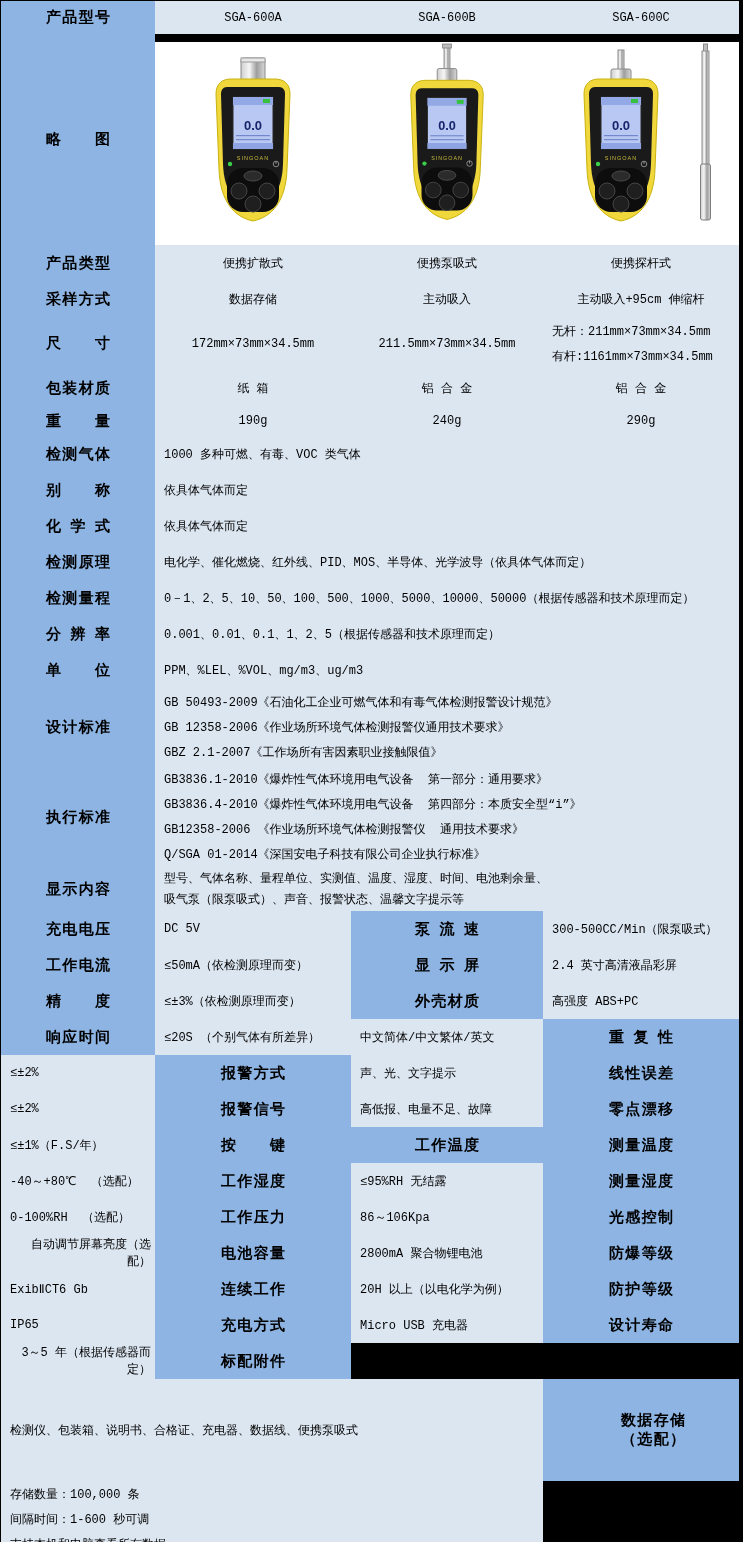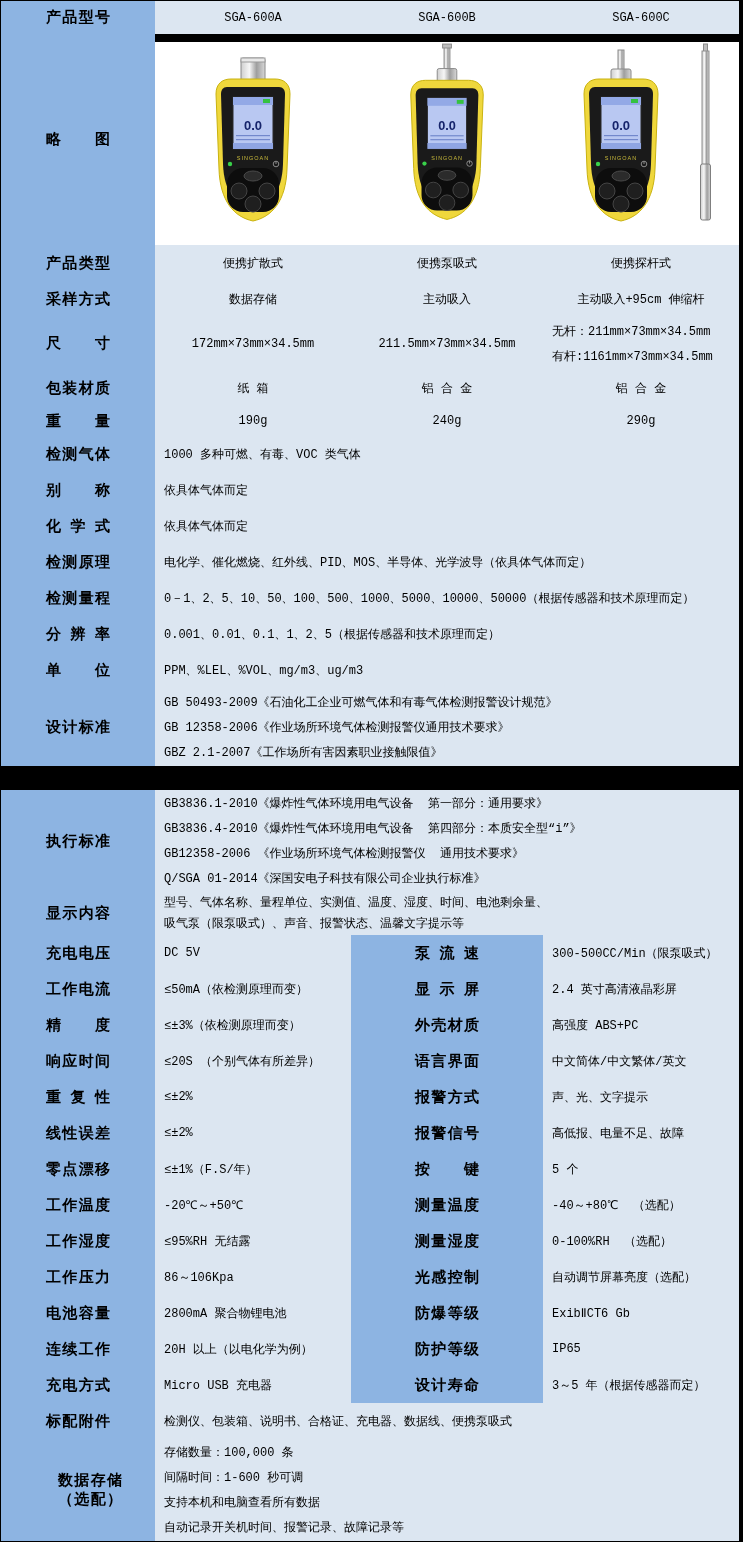--- a/index.html
+++ b/index.html
@@ -26,21 +26,21 @@
   .img{background:#fff; justify-content:center; align-items:center; padding:0;margin-top:8px;}
   .line{line-height:25px;}
   .line2{line-height:21px;}
   
   .hModel{min-height:33px;}
   .hSketch{min-height:203px;}
   .hStd{min-height:36px;}
   .hWt{min-height:30px;}
   .hSize{min-height:53px;}
   .h3l{min-height:78px;}
-  .h4l{min-height:102px;margin-top:24px;}
+  .h4l{min-height:102px;}
   .h2l{min-height:43px;}
   .hStore{min-height:102px;}
   svg{display:block;}
 </style>
 </head>
 <body>
 
 <div class="tbl">
 
   <div class="c lab hModel">
@@ -309,23 +309,20 @@
   <div class="c val lft hStd">≤±3%（依检测原理而变）</div>
   <div class="c lab hStd">
       <span class="dist">外壳材质</span>
     </div>
   <div class="c val lft hStd">高强度 ABS+PC</div>
 
   <div class="c lab hStd">
       <span class="dist">响应时间</span>
     </div>
   <div class="c val lft hStd">≤20S （个别气体有所差异）</div>
-  <div class="c lab hStd">
-      <span class="dist">语言界面</span>
-    </div>
   <div class="c val lft hStd">中文简体/中文繁体/英文</div>
 
   <div class="c lab hStd">
       <span class="dist">重复性</span>
     </div>
   <div class="c val lft hStd">≤±2%</div>
   <div class="c lab hStd">
       <span class="dist">报警方式</span>
     </div>
   <div class="c val lft hStd">声、光、文字提示</div>
@@ -339,26 +336,24 @@
     </div>
   <div class="c val lft hStd">高低报、电量不足、故障</div>
 
   <div class="c lab hStd">
       <span class="dist">零点漂移</span>
     </div>
   <div class="c val lft hStd">≤±1%（F.S/年）</div>
   <div class="c lab hStd">
       <span class="dist">按键</span>
     </div>
-  <div class="c val lft hStd">5 个</div>
 
   <div class="c lab hStd">
       <span class="dist">工作温度</span>
     </div>
-  <div class="c val lft hStd">-20℃～+50℃</div>
   <div class="c lab hStd">
       <span class="dist">测量温度</span>
     </div>
   <div class="c val lft hStd">-40～+80℃  （选配）</div>
 
   <div class="c lab hStd">
       <span class="dist">工作湿度</span>
     </div>
   <div class="c val lft hStd">≤95%RH 无结露</div>
   <div class="c lab hStd">

